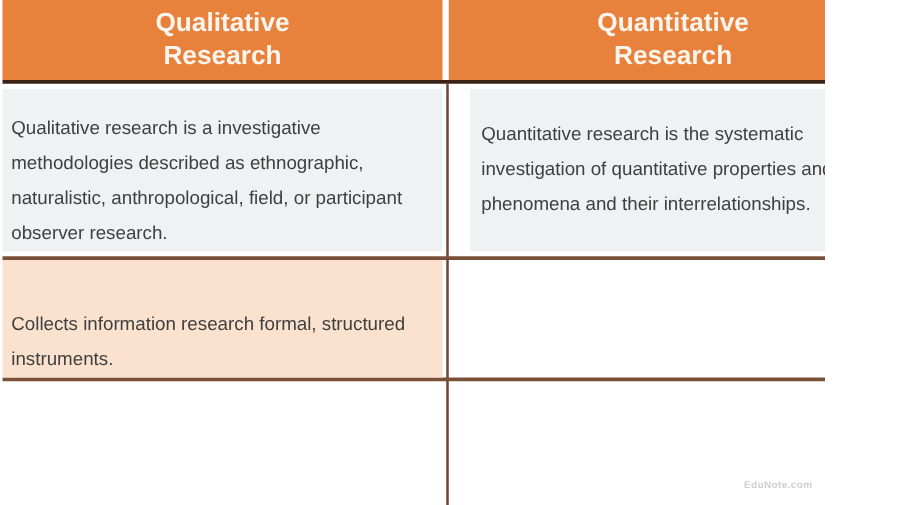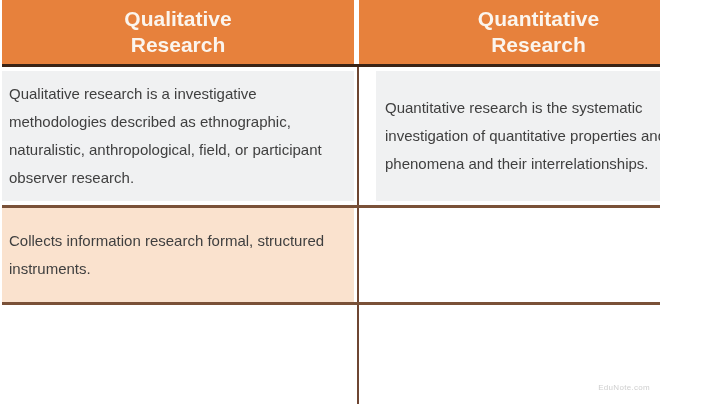--- a/index.html
+++ b/index.html
@@ -48,21 +48,21 @@
   .cell {
     position: absolute;
     color: var(--text, #3F3F3F);
     font-size: 15px;
     line-height: 28px;
     padding: 0 10px 0 7px;
     box-sizing: border-box;
     display: flex;
     align-items: center;
   }
-  .cell.l { left: 2px;   width: 352px; }
+  .cell.l { left: 2px;   width: 352px; align-items: flex-end; }
   .cell.r { left: 376px; width: 359px; padding-left: 9px; justify-content: center; }
   .row1 { top: 71px;  height: 130px; background: var(--row-bg, #F0F1F2); }
   .row2 { top: 208px; height: 94px;  background: var(--row-alt-bg, #FAE2CE); }
   .row3 { top: 305px; height: 99px;  background: var(--row-bg, #F0F1F2); }
 
   
   .hline {
     position: absolute;
     left: 2px;
     width: 716px;
@@ -83,20 +83,21 @@
   }
 
   
   .watermark {
     position: absolute;
     right: 10px;
     bottom: 12px;
     font-size: 8px;
     color: #CFCFCF;
     letter-spacing: 0.3px;
+    font-weight: bold;
   }
 </style>
 </head>
 <body>
 
 <div class="stage">
 
   <div class="hdr l">
     <span>Qualitative
 Research</span>

